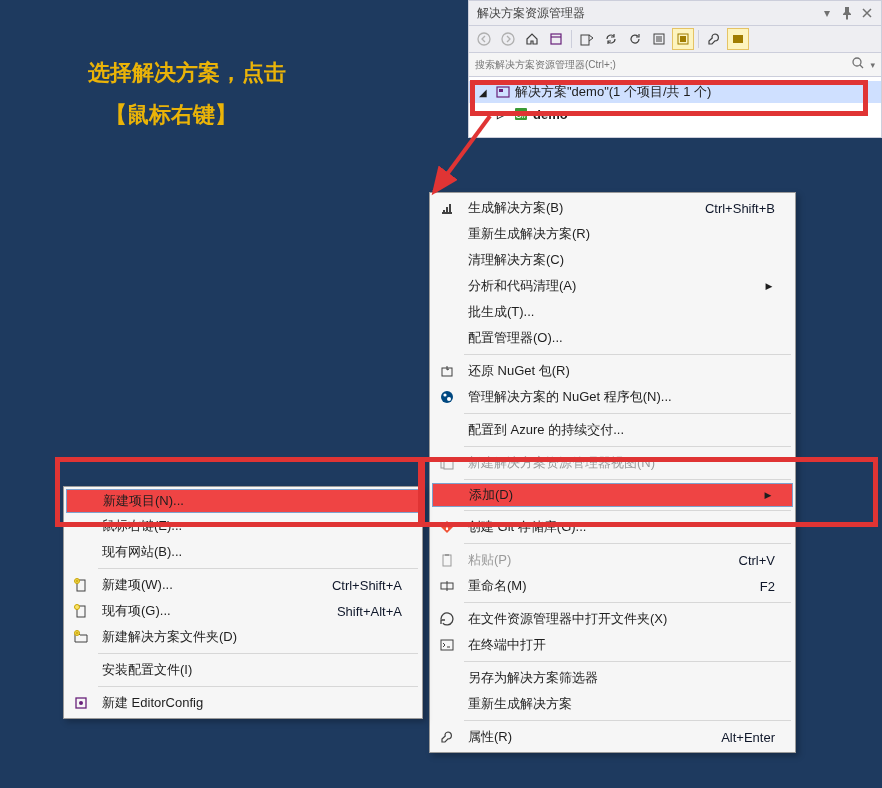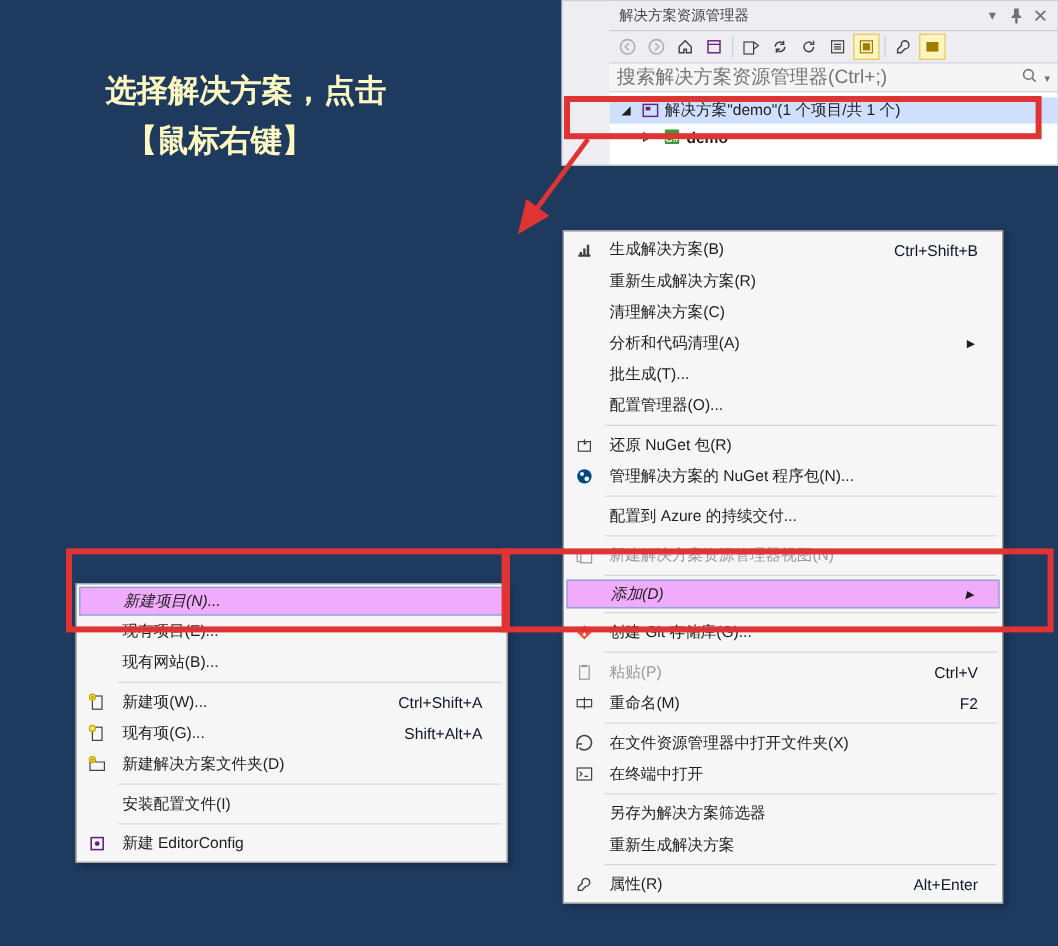--- a/index.html
+++ b/index.html
@@ -9,22 +9,22 @@
     background: #1e3a5f;
     font-family: "Microsoft YaHei", "Segoe UI", Tahoma, sans-serif;
     font-size: 13px;
     position: relative;
     overflow: hidden;
   }
 
   
   .annotation {
     position: absolute;
-    color: #fef9c3;
-    font-size: 26px;
+    color: #eab308;
+    font-size: 22px;
     font-weight: bold;
     line-height: 1.5;
   }
   .annotation-line1 { top: 56px; left: 88px; }
   .annotation-line2 { top: 98px; left: 105px; }
 
   
   .red-box {
     position: absolute;
     border: 5px solid #e03434;
@@ -45,21 +45,20 @@
   
   .panel {
     position: absolute;
     top: 0;
     left: 468px;
     width: 414px;
     background: #eeeef2;
     border: 1px solid #cccedb;
     font-size: 12px;
     color: #1e1e1e;
-    padding-left: 39px;
   }
   .panel-title {
     height: 24px;
     background: #eeeef2;
     display: flex;
     align-items: center;
     padding: 0 4px 0 8px;
     color: #444;
   }
   .panel-title .spacer { flex: 1; }
@@ -94,21 +93,21 @@
     height: 24px;
     background: #f5f5f5;
     border-bottom: 1px solid #cccedb;
     display: flex;
     align-items: center;
     padding: 0 6px;
     color: #999;
   }
   .search-row input {
     border: none; background: transparent; outline: none;
-    flex: 1; font-size: 16px; color: #333;
+    flex: 1; font-size: 10px; color: #333;
   }
   .search-row .srch-icn { color: #717171; margin-left: 4px; }
 
   .tree {
     background: #fff;
     padding: 4px 0 10px 0;
     min-height: 60px;
   }
   .tree-item {
     height: 22px;
@@ -137,36 +136,36 @@
     padding: 2px;
     font-size: 13px;
     color: #1e1e1e;
   }
   .menu-item {
     height: 26px;
     display: flex;
     align-items: center;
     padding-right: 18px;
   }
-  .menu-item.highlight { background: #f0abfc; border: 1px solid #7da2ce; height: 24px; font-style: italic; }
+  .menu-item.highlight { background: #ef4444; border: 1px solid #7da2ce; height: 24px; }
   .menu-icon-col {
     width: 30px;
     display: flex; align-items: center; justify-content: center;
   }
   .menu-label { flex: 1; padding-left: 6px; }
   .menu-shortcut { color: #0f172a; margin-left: 24px; }
   .menu-arrow { width: 12px; text-align: center; color: #1e1e1e; font-size: 9px; }
   .menu-sep {
     height: 1px;
     background: #d7d7d7;
     margin: 3px 2px 3px 32px;
   }
   .menu-item.disabled { color: #9a9a9a; justify-content: space-between; }
 
-  .menu-main { top: 192px; left: 429px; width: 367px; margin-left: 40px; }
+  .menu-main { top: 192px; left: 429px; width: 367px; }
   .menu-sub  { top: 486px; left: 63px; width: 360px; }
 
   
   .icn { width:16px; height:16px; }
 </style>
 </head>
 <body>
 
 <div class="annotation annotation-line1">选择解决方案，点击</div>
 <div class="annotation annotation-line2">【鼠标右键】</div>
@@ -449,21 +448,21 @@
     </div>
   </div>
 
 <div class="menu menu-sub" id="menu-sub">
     <div class="menu-item highlight">
       <span class="menu-icon-col"></span>
       <span class="menu-label">新建项目(N)...</span>
     </div>
     <div class="menu-item">
       <span class="menu-icon-col"></span>
-      <span class="menu-label">现有项目(E)...</span>
+      <span class="menu-label">鼠标右键(E)...</span>
     </div>
     <div class="menu-item">
       <span class="menu-icon-col"></span>
       <span class="menu-label">现有网站(B)...</span>
     </div>
     <div class="menu-sep"></div>
     <div class="menu-item">
       <span class="menu-icon-col">
         <svg class="icn" viewBox="0 0 16 16">
           <rect x="4" y="3" width="8" height="11" fill="none" stroke="#414141"></rect>

